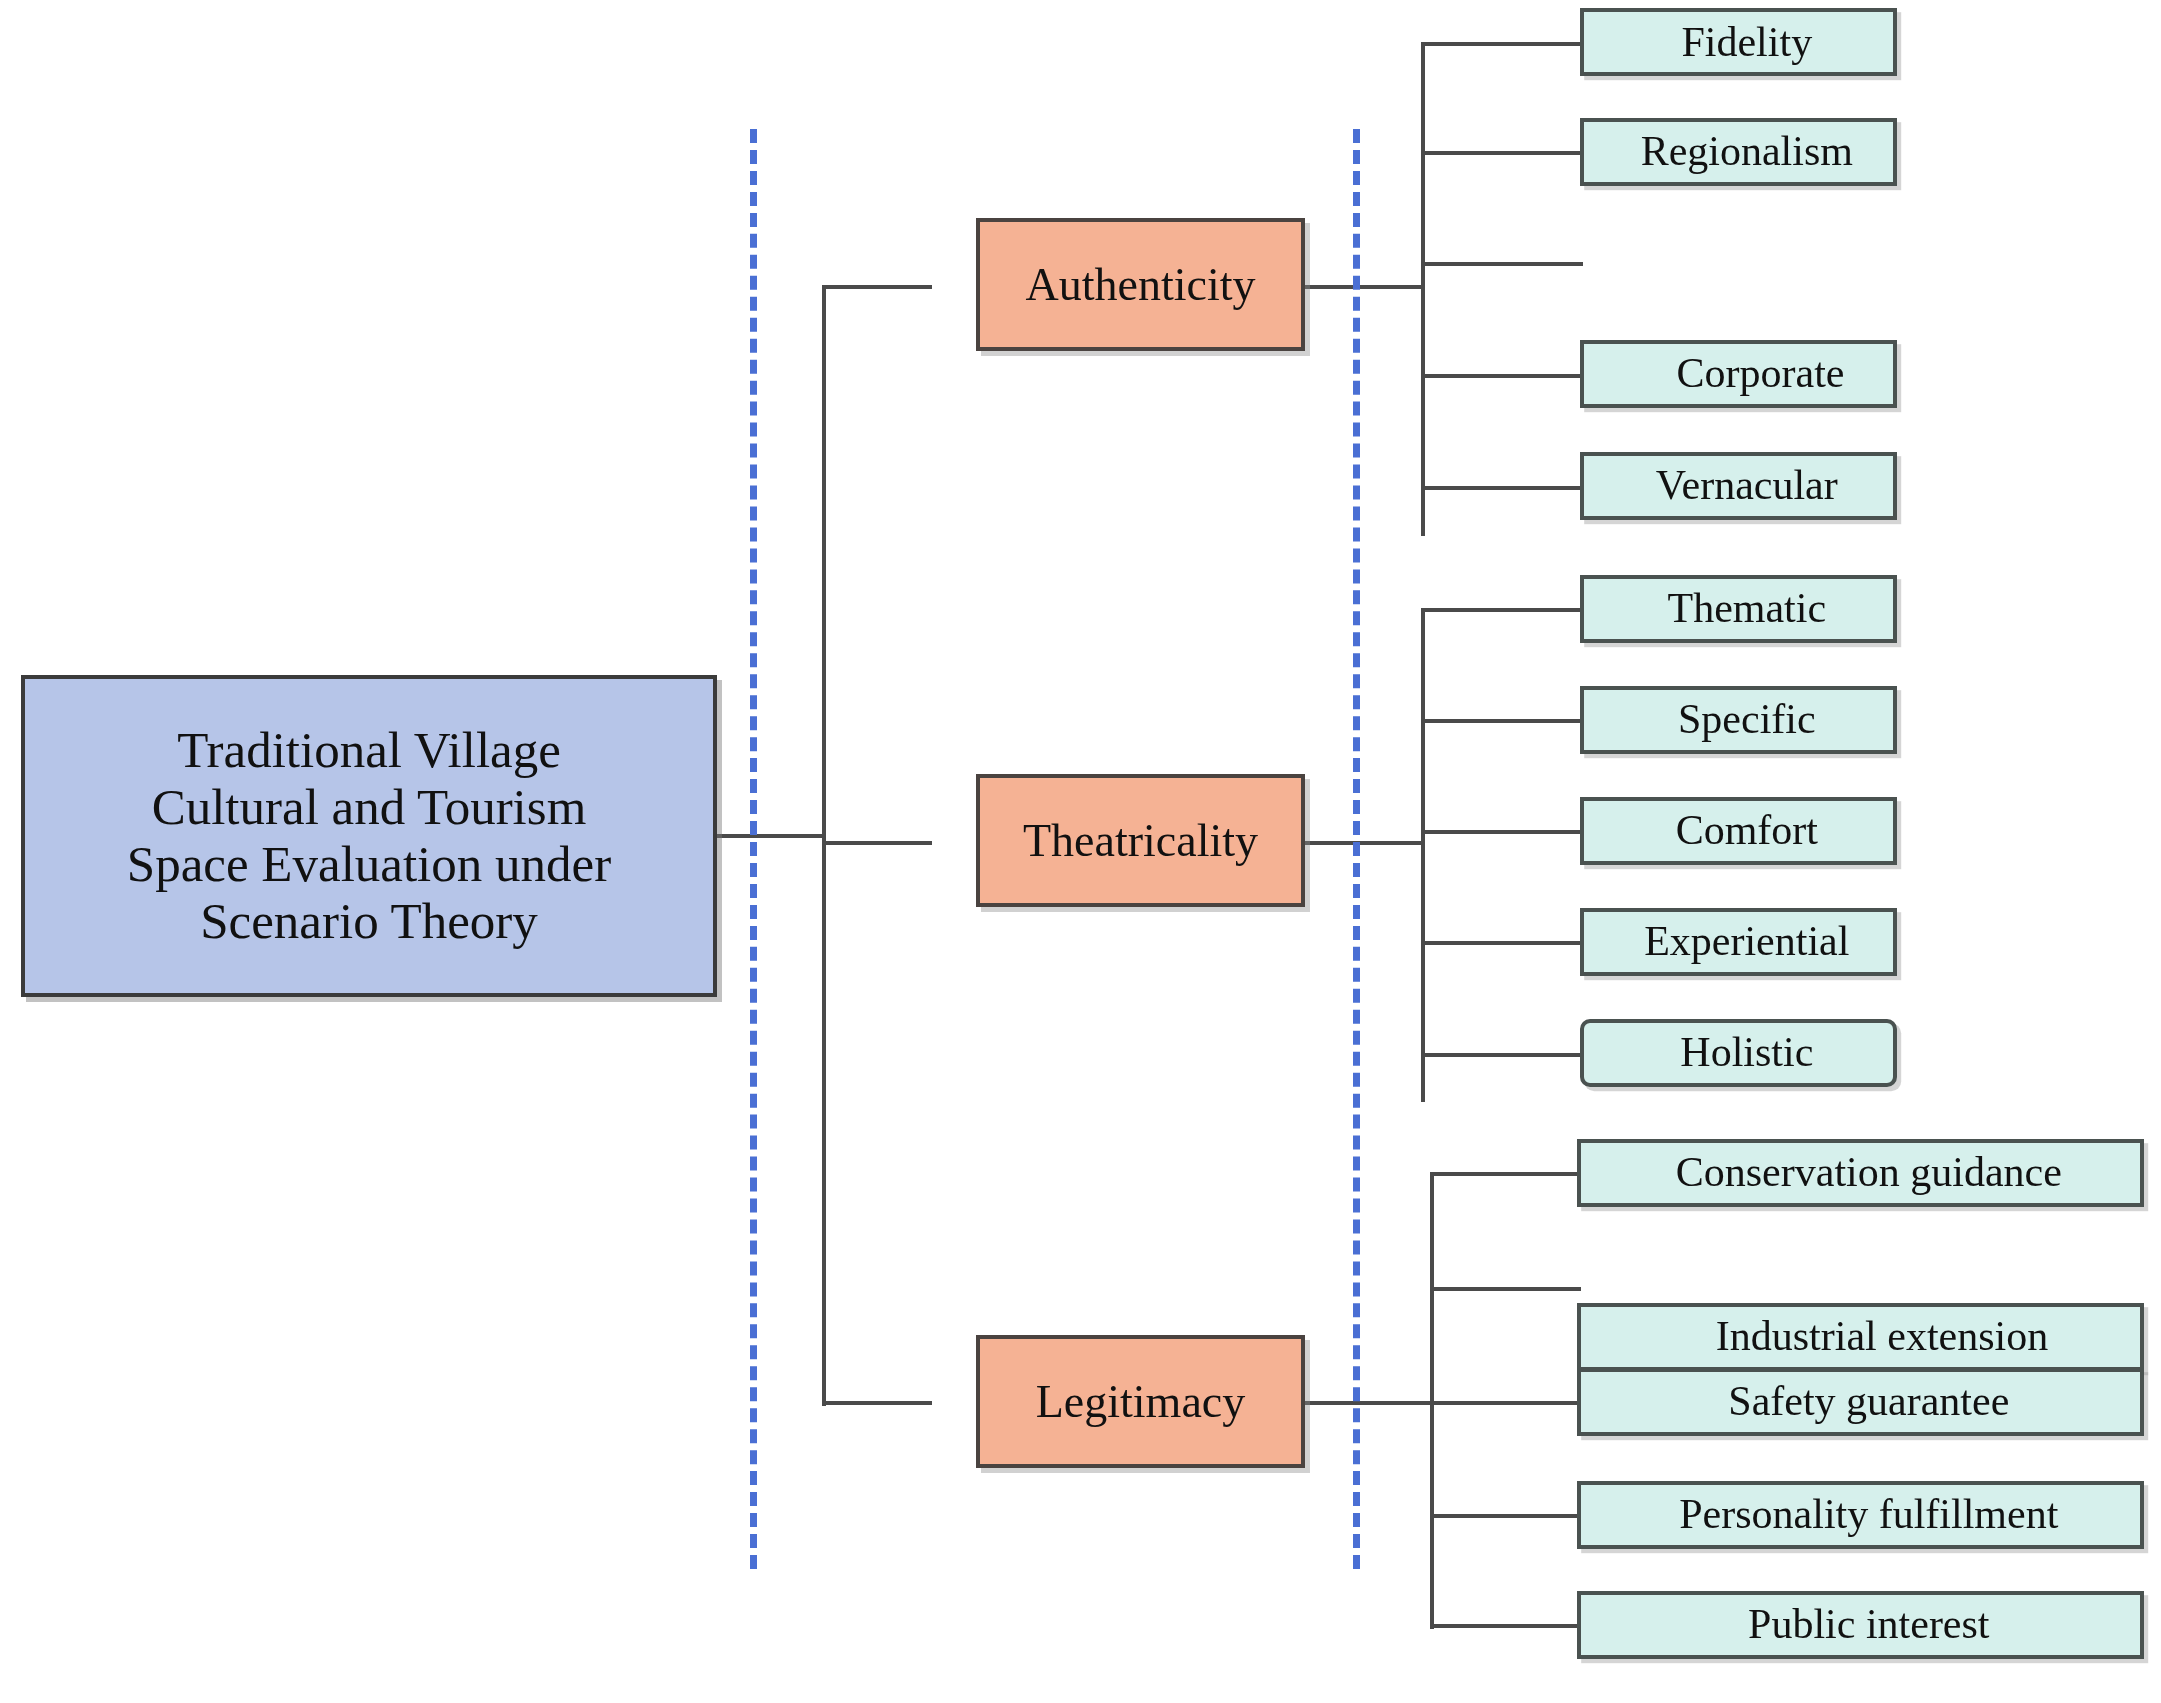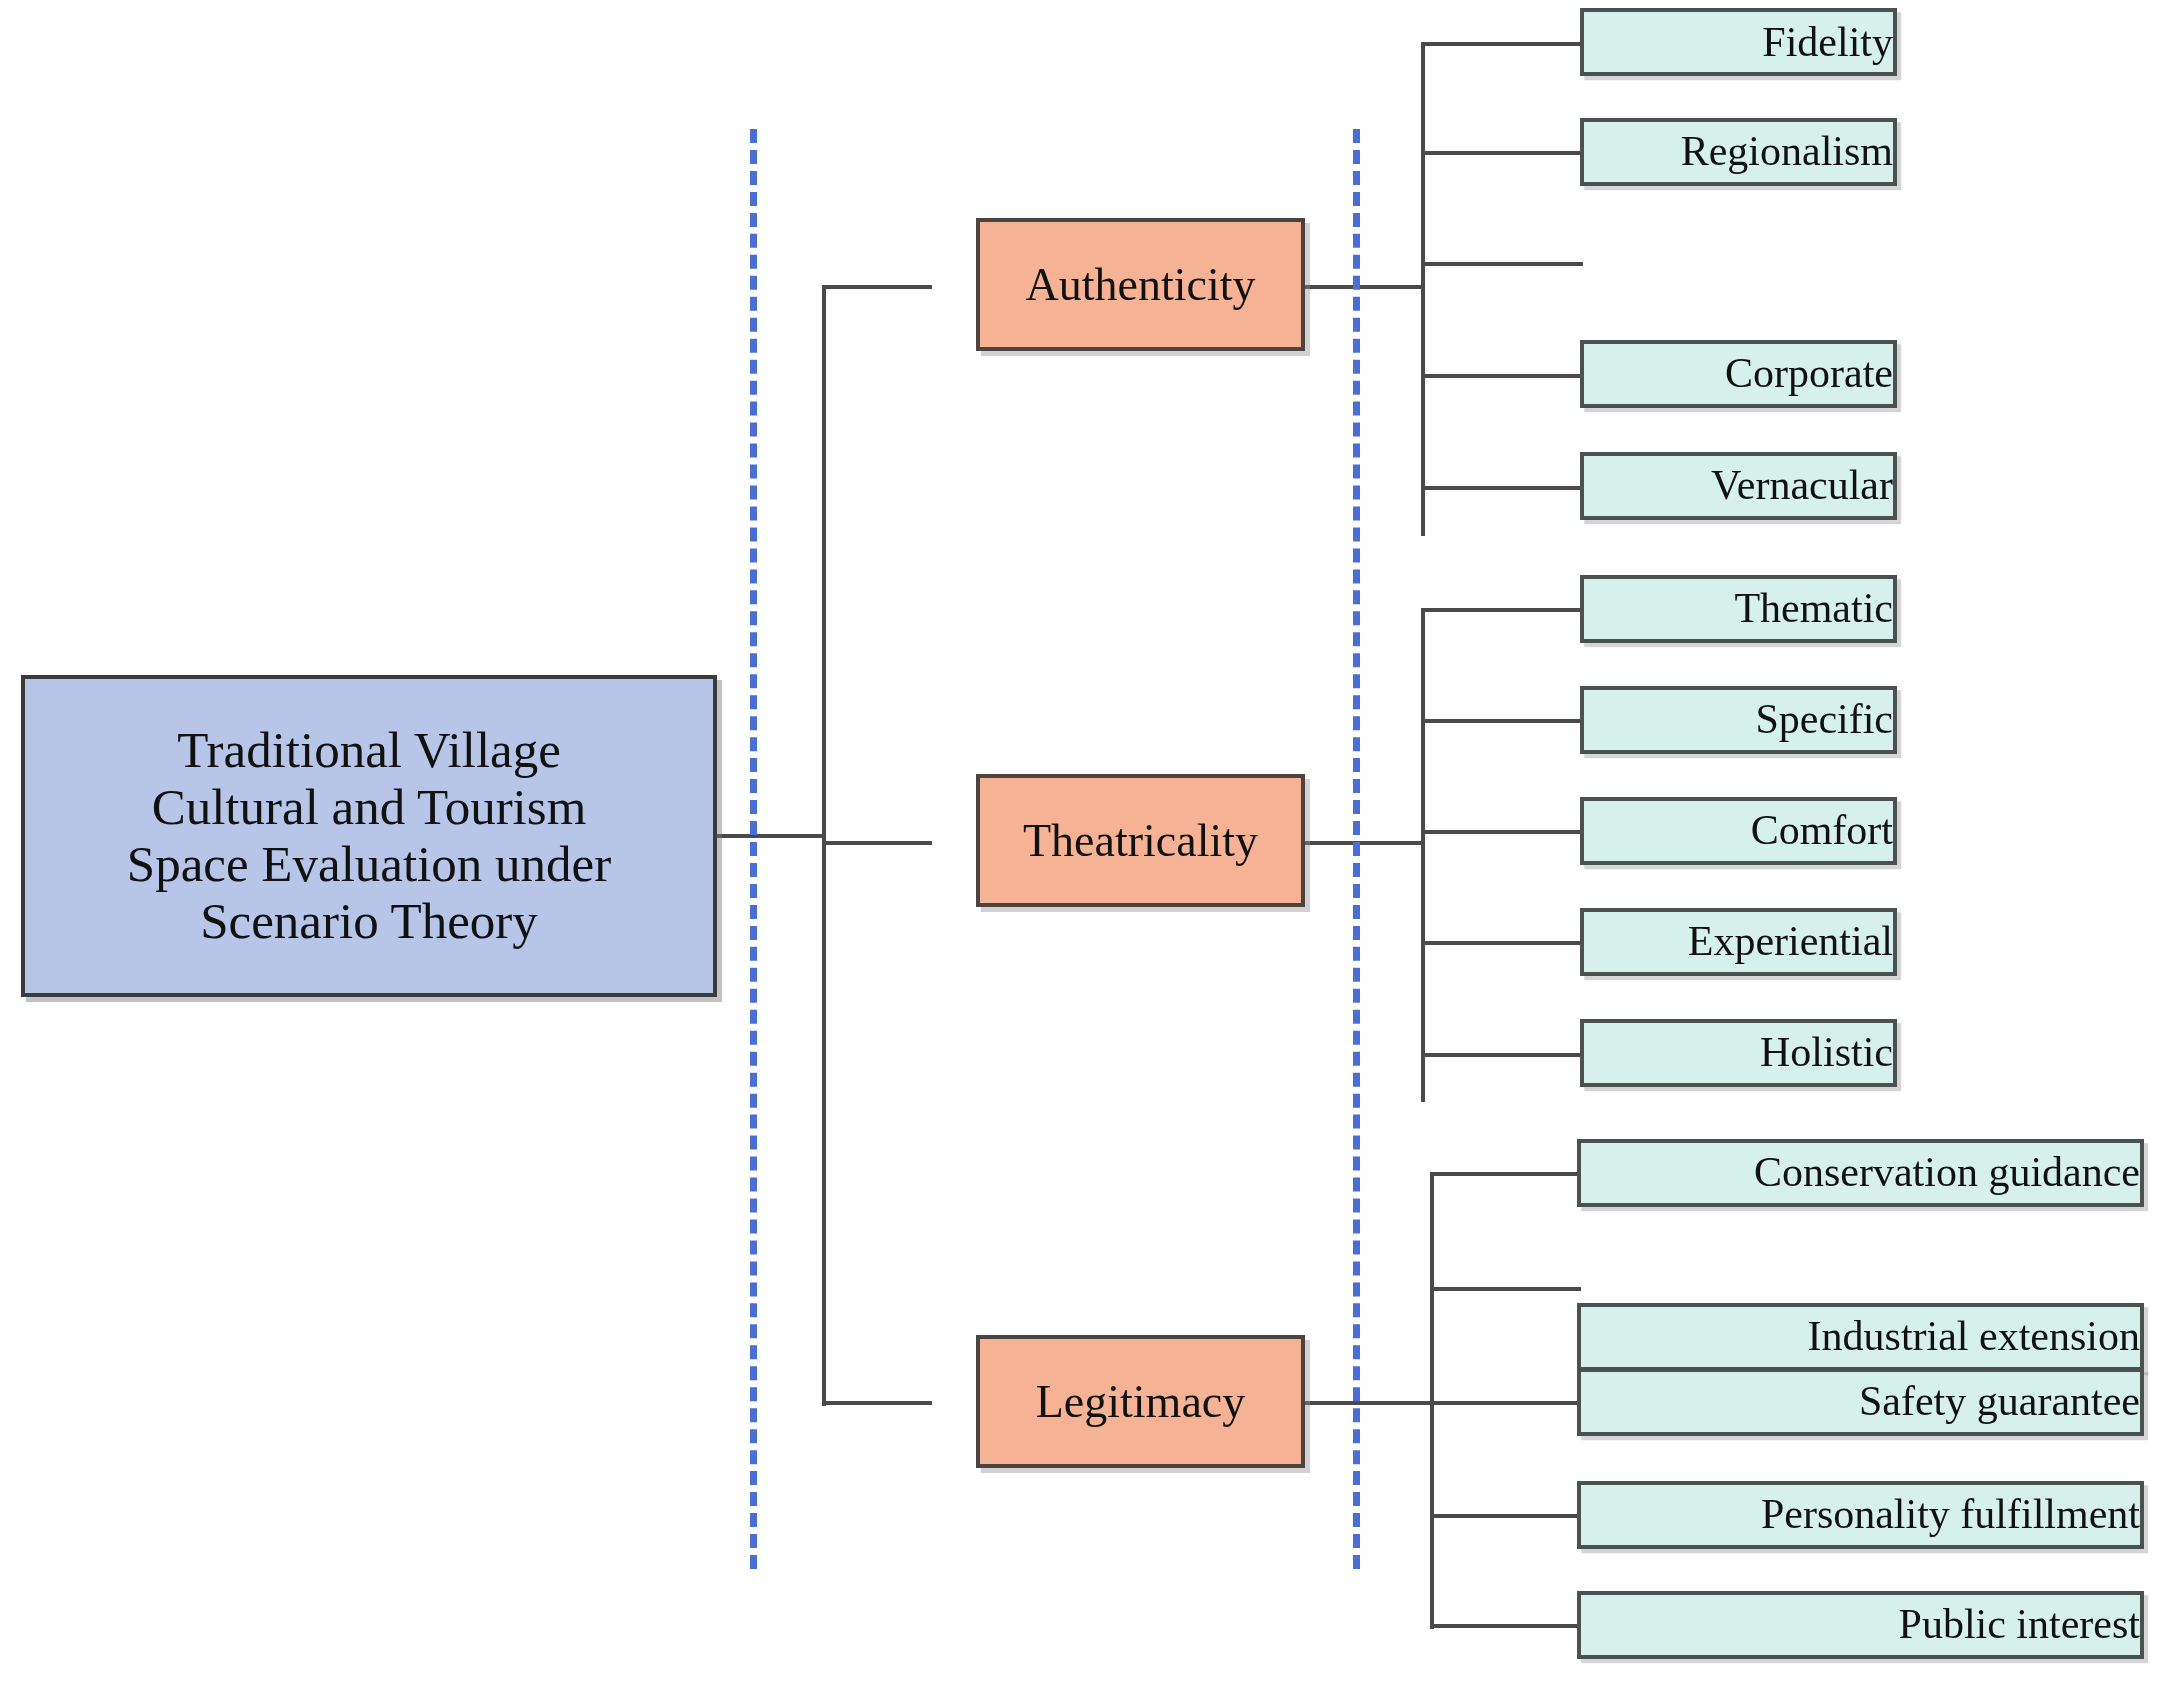--- a/index.html
+++ b/index.html
@@ -54,21 +54,21 @@
     font-size: 46px;
     box-shadow: 5px 5px 0 rgba(140,140,140,0.40);
   }
 
   
   .leaf-node {
     background: #D6F0EC;
     border: 4.2px solid #4a5250;
     height: 68px;
     font-size: 42px;
-    justify-content: flex-end;
+    justify-content: center;
     padding-left: 16.6px;
     white-space: nowrap;
     box-shadow: 4.2px 4.2px 0 rgba(150,150,150,0.40);
   }
   .leaf-a { left: 1580px; width: 317px; }
   .leaf-b { left: 1580px; width: 317px; }
   .leaf-c { left: 1577px; width: 567px; }
 
   
   .ln {
@@ -168,21 +168,21 @@
   </div>
   <div class="node leaf-node leaf-b" style="top:686px;">
     <span>Specific</span>
   </div>
   <div class="node leaf-node leaf-b" style="top:797px;">
     <span>Comfort</span>
   </div>
   <div class="node leaf-node leaf-b" style="top:908px;">
     <span>Experiential</span>
   </div>
-  <div class="node leaf-node leaf-b" style="top:1019px;">
+  <div class="node leaf-node leaf-b" style="top:1019px;border-radius:10px;">
     <span>Holistic</span>
   </div>
 
   <div class="node leaf-node leaf-c" style="top:1139px;">
     <span>Conservation guidance</span>
   </div>
   <div class="node leaf-node leaf-c" style="top:1303px;padding-left:43px;">
     <span>Industrial extension</span>
   </div>
   <div class="node leaf-node leaf-c" style="top:1368px;">

